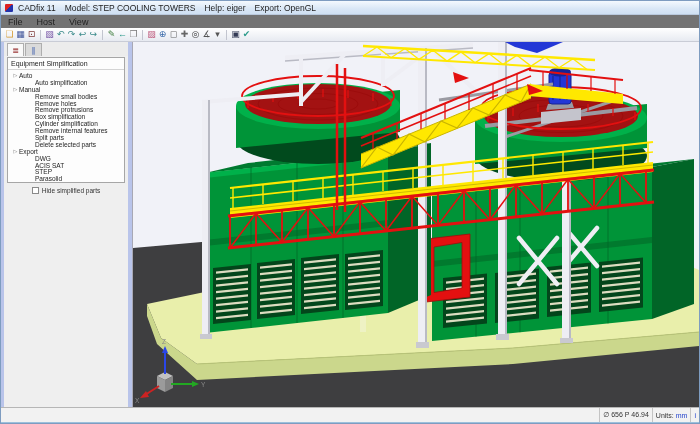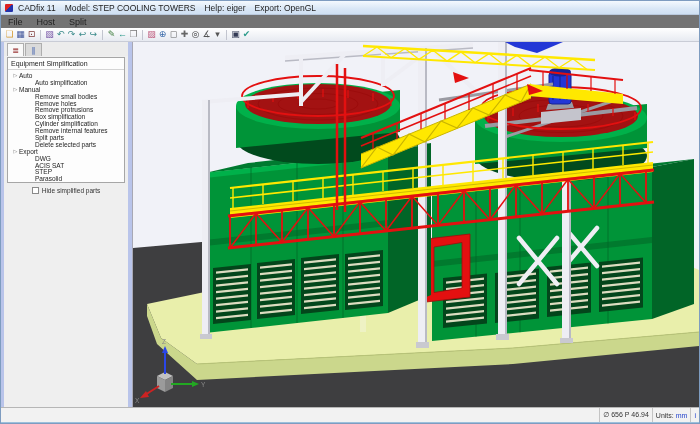--- a/index.html
+++ b/index.html
@@ -53,21 +53,21 @@
     <span class="seg">CADfix 11</span>
     <span class="seg">Model: STEP COOLING TOWERS</span>
     <span class="seg">Help: eiger</span>
     <span class="seg">Export: OpenGL</span>
   </div>
 
   <div class="menubar">
 
   <span class="menu-item">File</span>
       <span class="menu-item">Host</span>
-      <span class="menu-item">Split</span>
+      <span class="menu-item">View</span>
     </div>
 
   <div class="toolbar">
 
   <span class="ticon" style="color: rgb(215, 154, 46);">❏</span>
       <span class="ticon" style="color: rgb(68, 88, 156);">▦</span>
       <span class="ticon" style="color: rgb(125, 58, 58);">⊡</span>
       <span class="tsep"></span>
       <span class="ticon" style="color: rgb(122, 90, 168);">▧</span>
       <span class="ticon" style="color: rgb(58, 138, 138);">↶</span>

